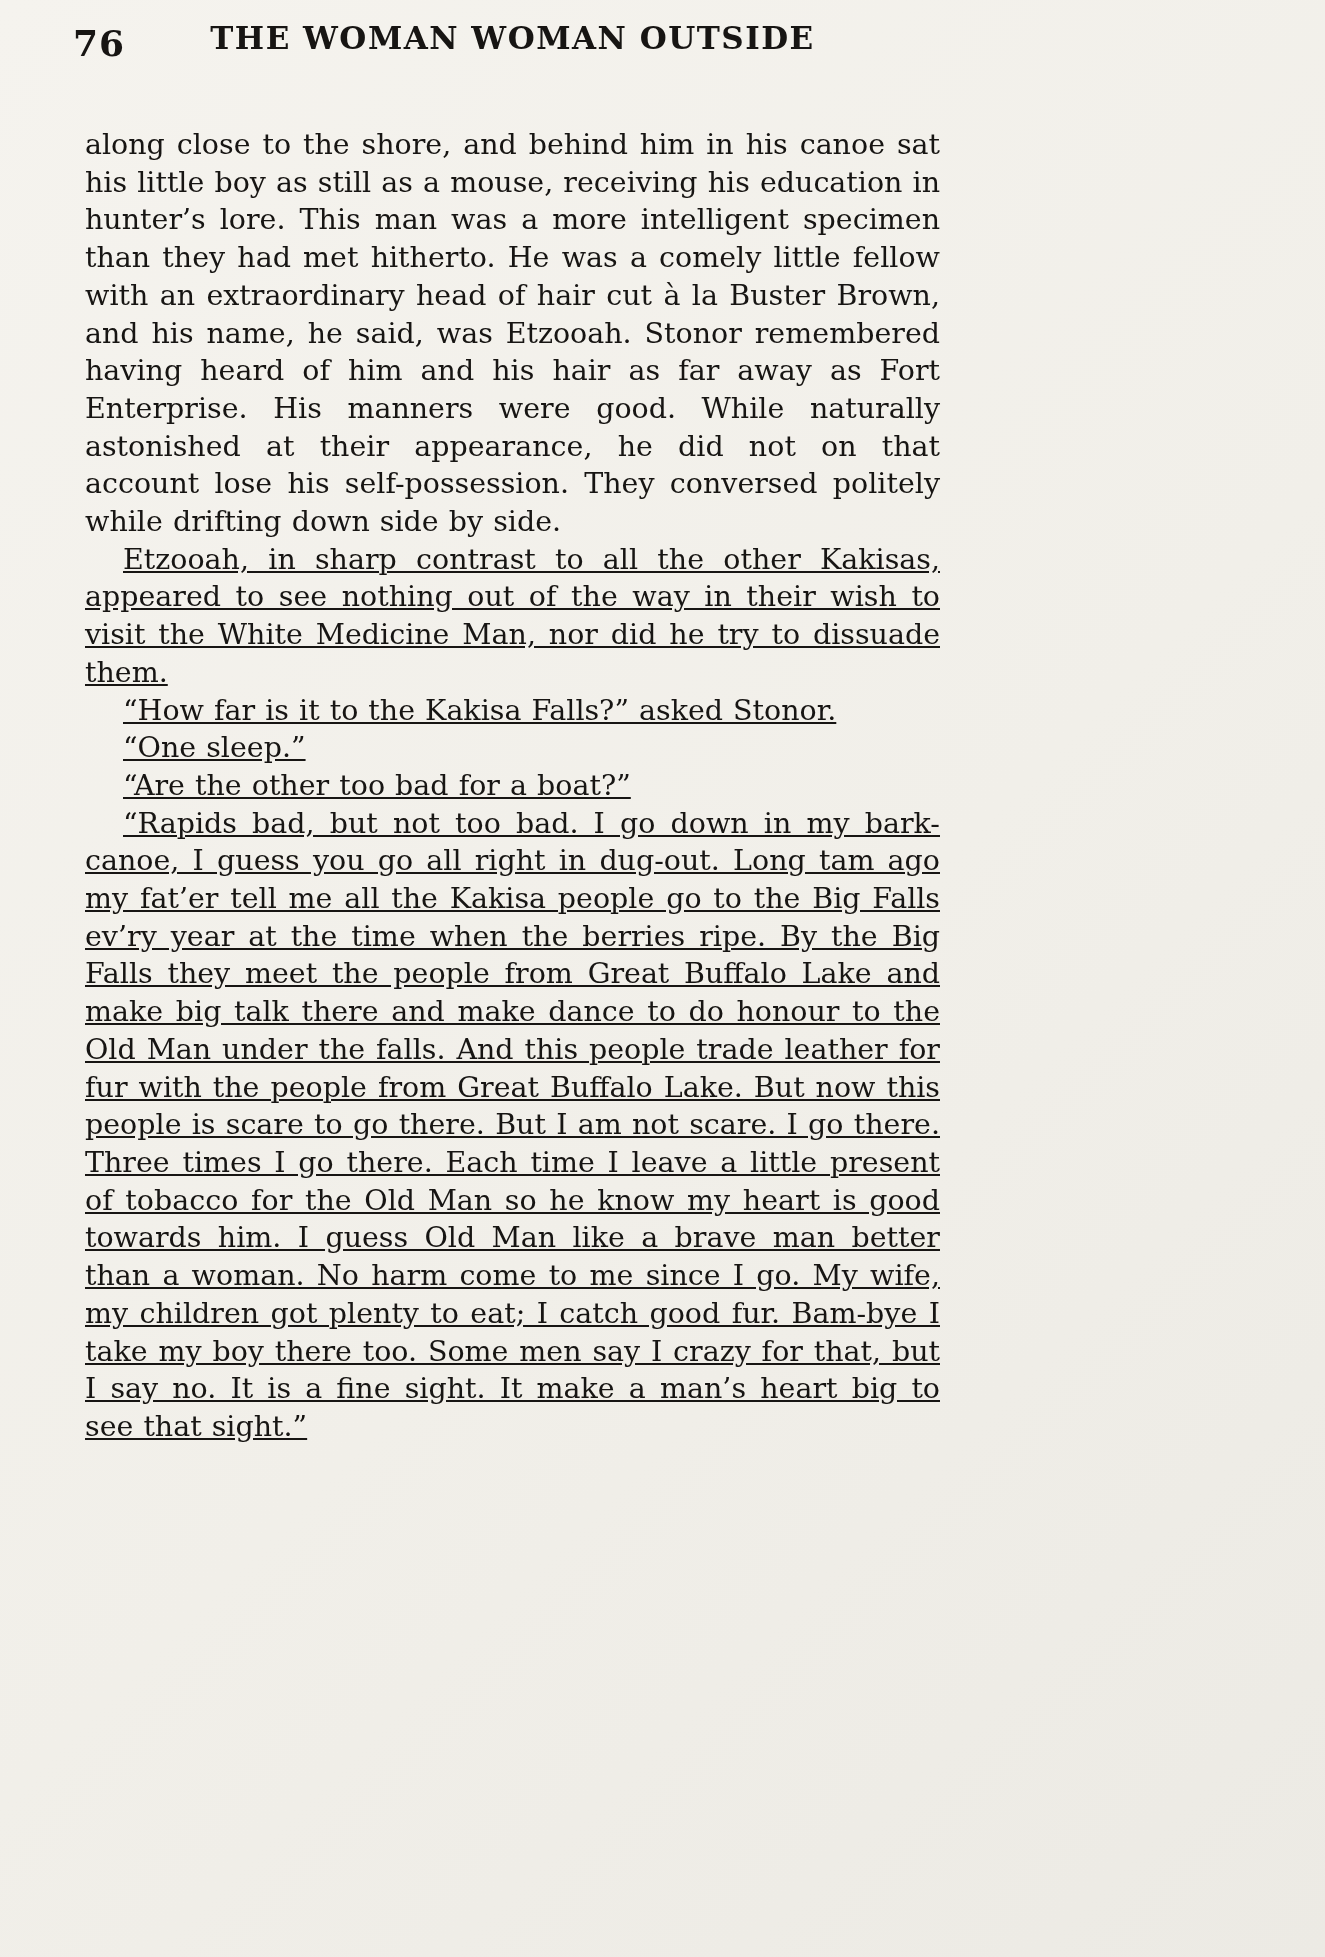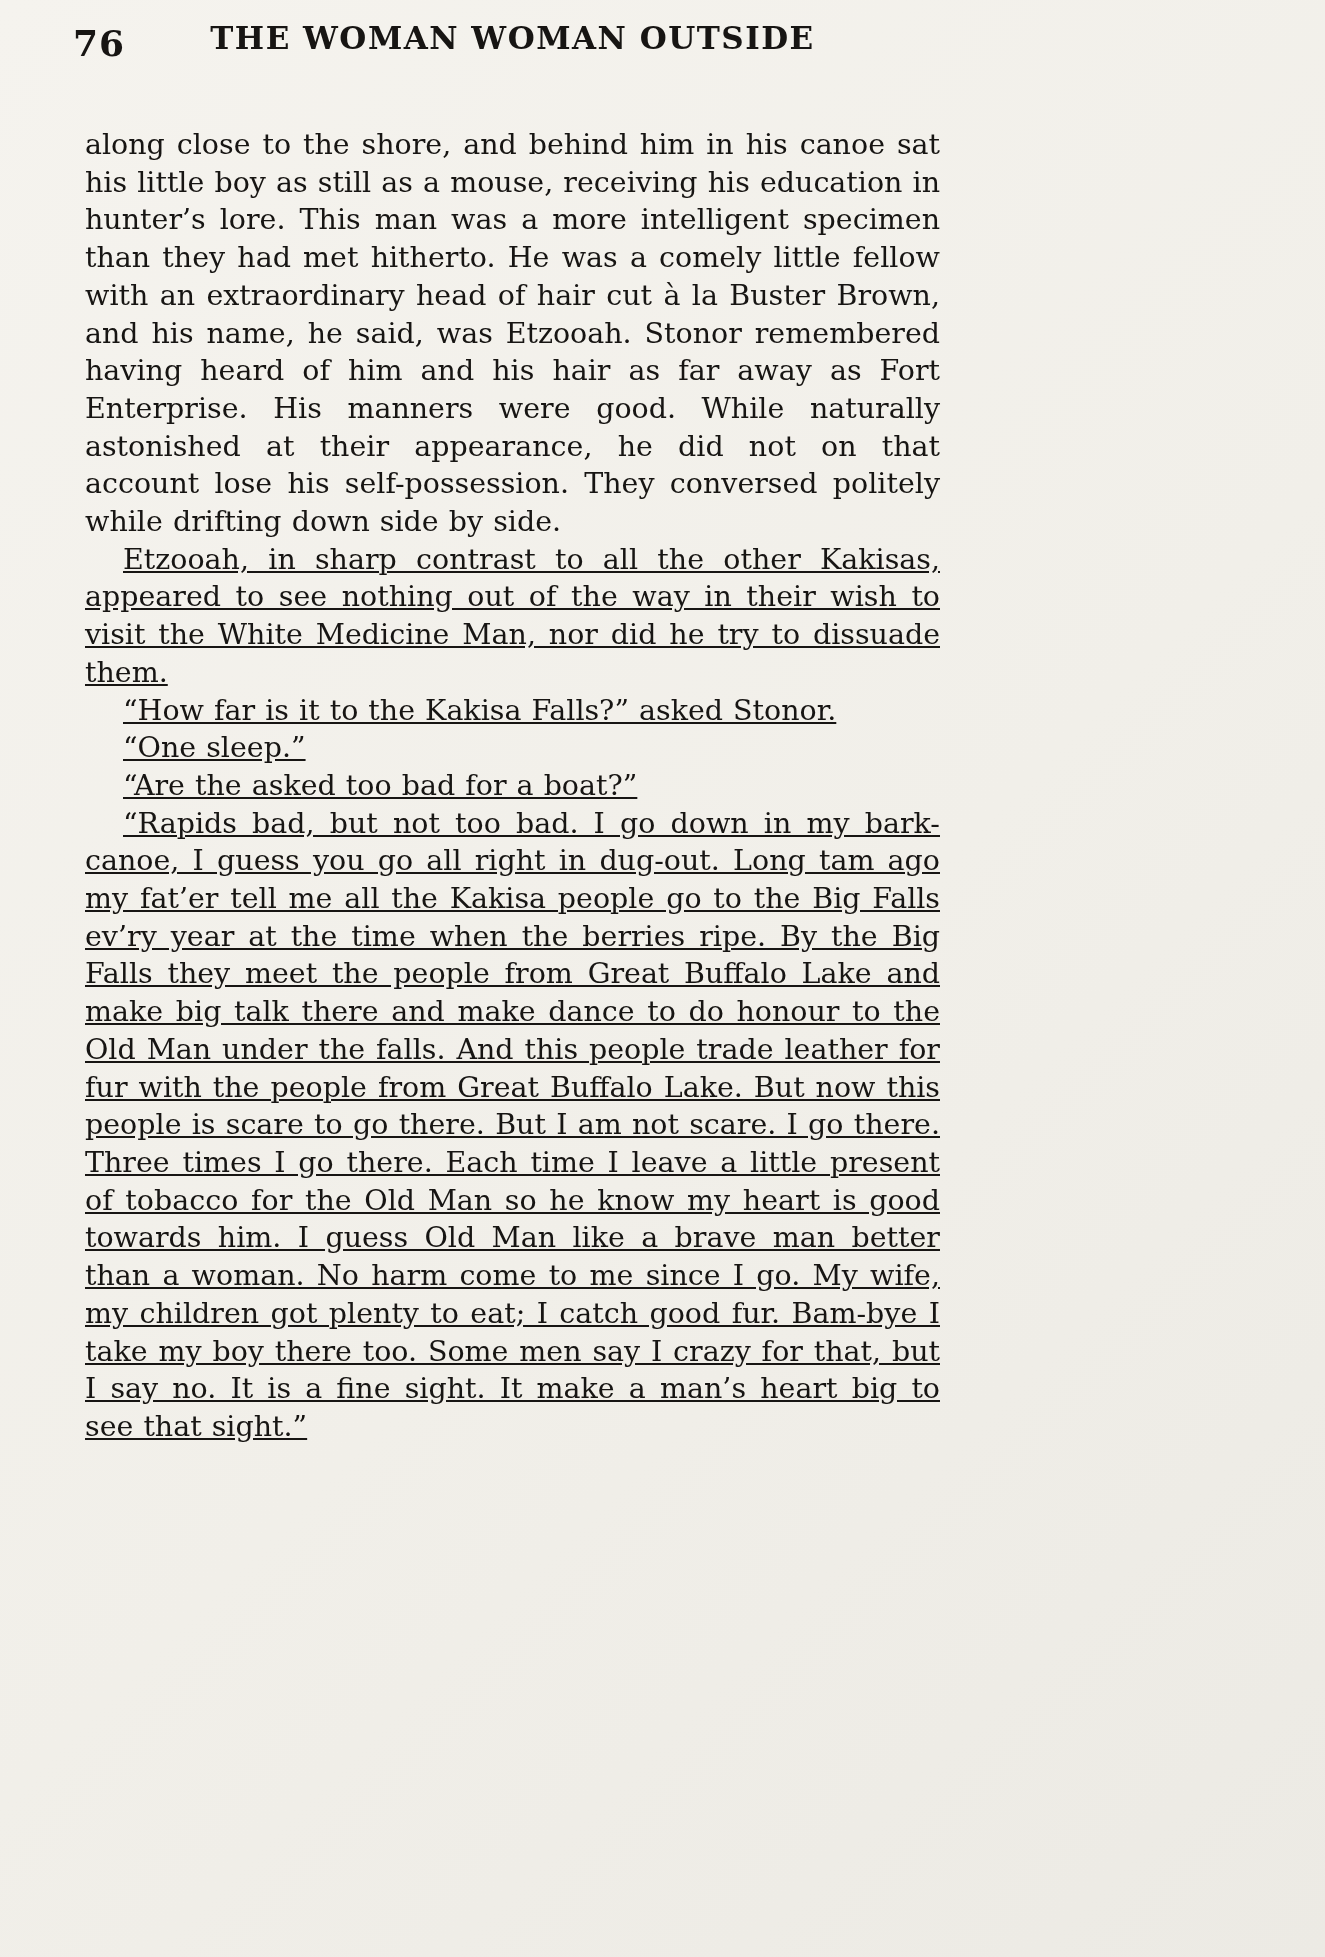--- a/index.html
+++ b/index.html
@@ -72,17 +72,17 @@
   <div class="running-header">
     <span class="page-number">76</span>
     <div class="page-title">THE WOMAN WOMAN OUTSIDE</div>
   </div>
 
   <div class="body-text">
     <p>along close to the shore, and behind him in his canoe sat his little boy as still as a mouse, receiving his education in hunter’s lore.  This man was a more intelligent specimen than they had met hitherto.  He was a comely little fellow with an extraordinary head of hair cut à la Buster Brown, and his name, he said, was Etzooah.  Stonor remembered having heard of him and his hair as far away as Fort Enterprise.  His manners were good.  While naturally astonished at their appearance, he did not on that account lose his self-possession.  They conversed politely while drifting down side by side.</p>
     <p class="indent">Etzooah, in sharp contrast to all the other Kakisas, appeared to see nothing out of the way in their wish to visit the White Medicine Man, nor did he try to dissuade them.</p>
     <p class="indent">“How far is it to the Kakisa Falls?” asked Stonor.</p>
     <p class="indent">“One sleep.”</p>
-    <p class="indent">“Are the asked too bad for a boat?”</p>
+    <p class="indent">“Are the other too bad for a boat?”</p>
     <p class="indent">“Rapids bad, but not too bad.  I go down in my bark-canoe, I guess you go all right in dug-out.  Long tam ago my fat’er tell me all the Kakisa people go to the Big Falls ev’ry year at the time when the berries ripe.  By the Big Falls they meet the people from Great Buffalo Lake and make big talk there and make dance to do honour to the Old Man under the falls.  And this people trade leather for fur with the people from Great Buffalo Lake.  But now this people is scare to go there.  But I am not scare.  I go there.  Three times I go there.  Each time I leave a little present of tobacco for the Old Man so he know my heart is good towards him.  I guess Old Man like a brave man better than a woman.  No harm come to me since I go.  My wife, my children got plenty to eat; I catch good fur.  Bam-bye I take my boy there too.  Some men say I crazy for that, but I say no.  It is a fine sight.  It make a man’s heart big to see that sight.”</p>
   </div>
 
 </div>
 
 </body></html>

